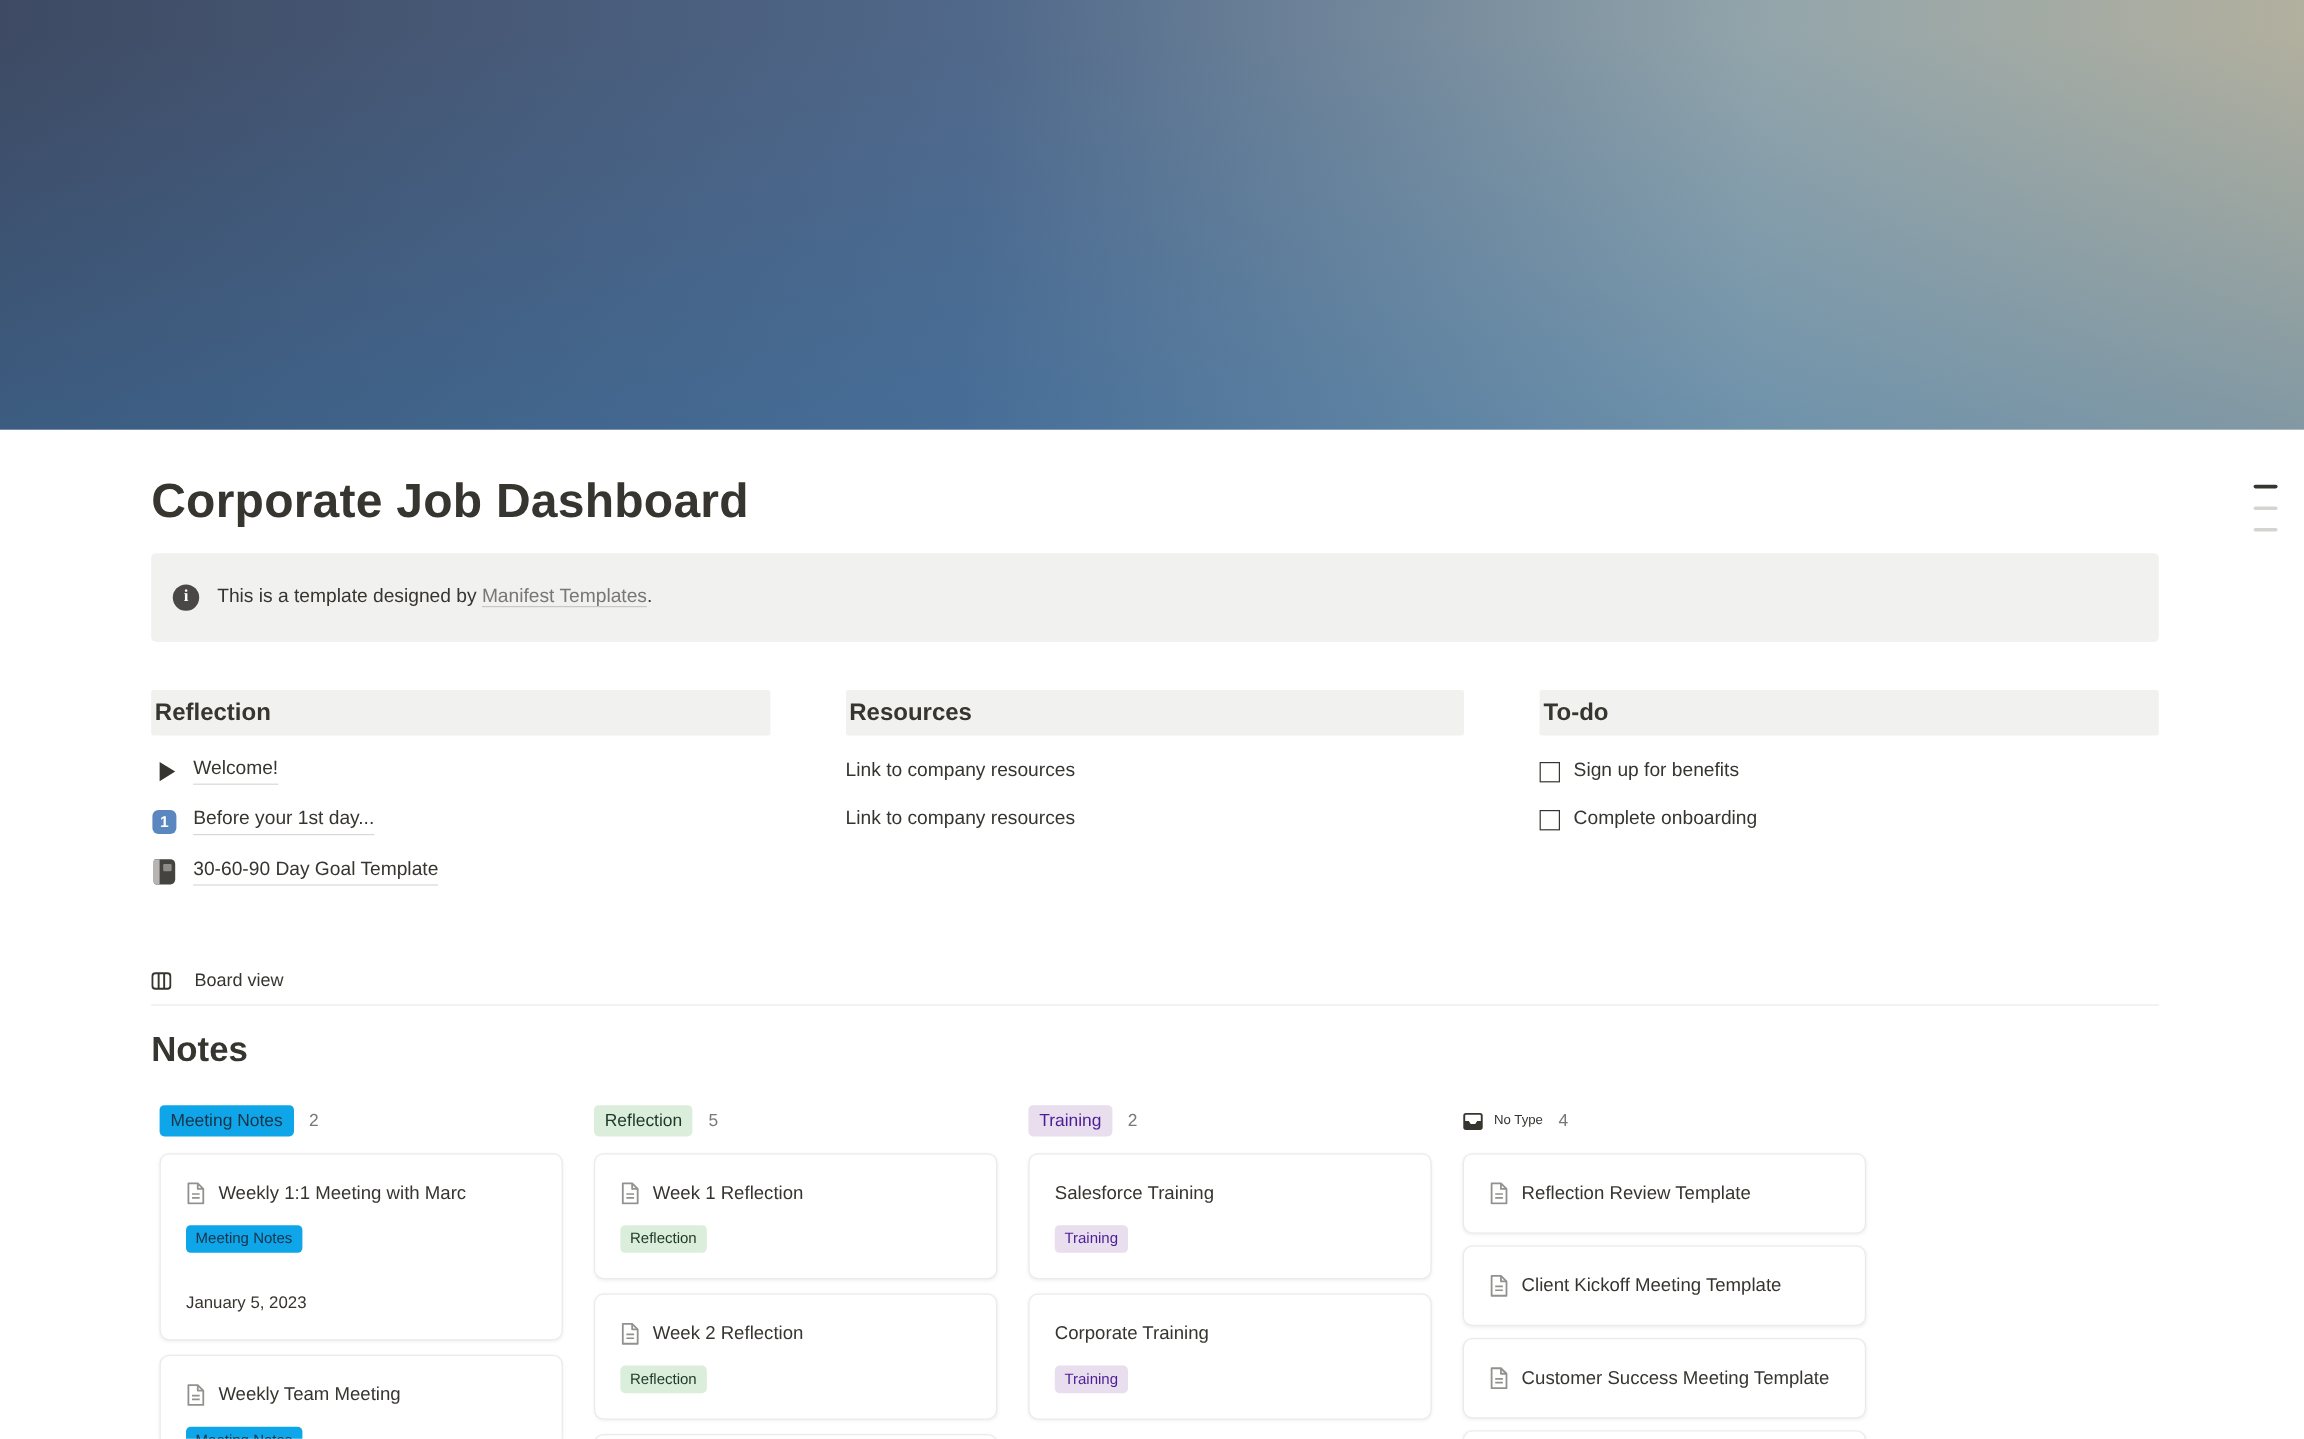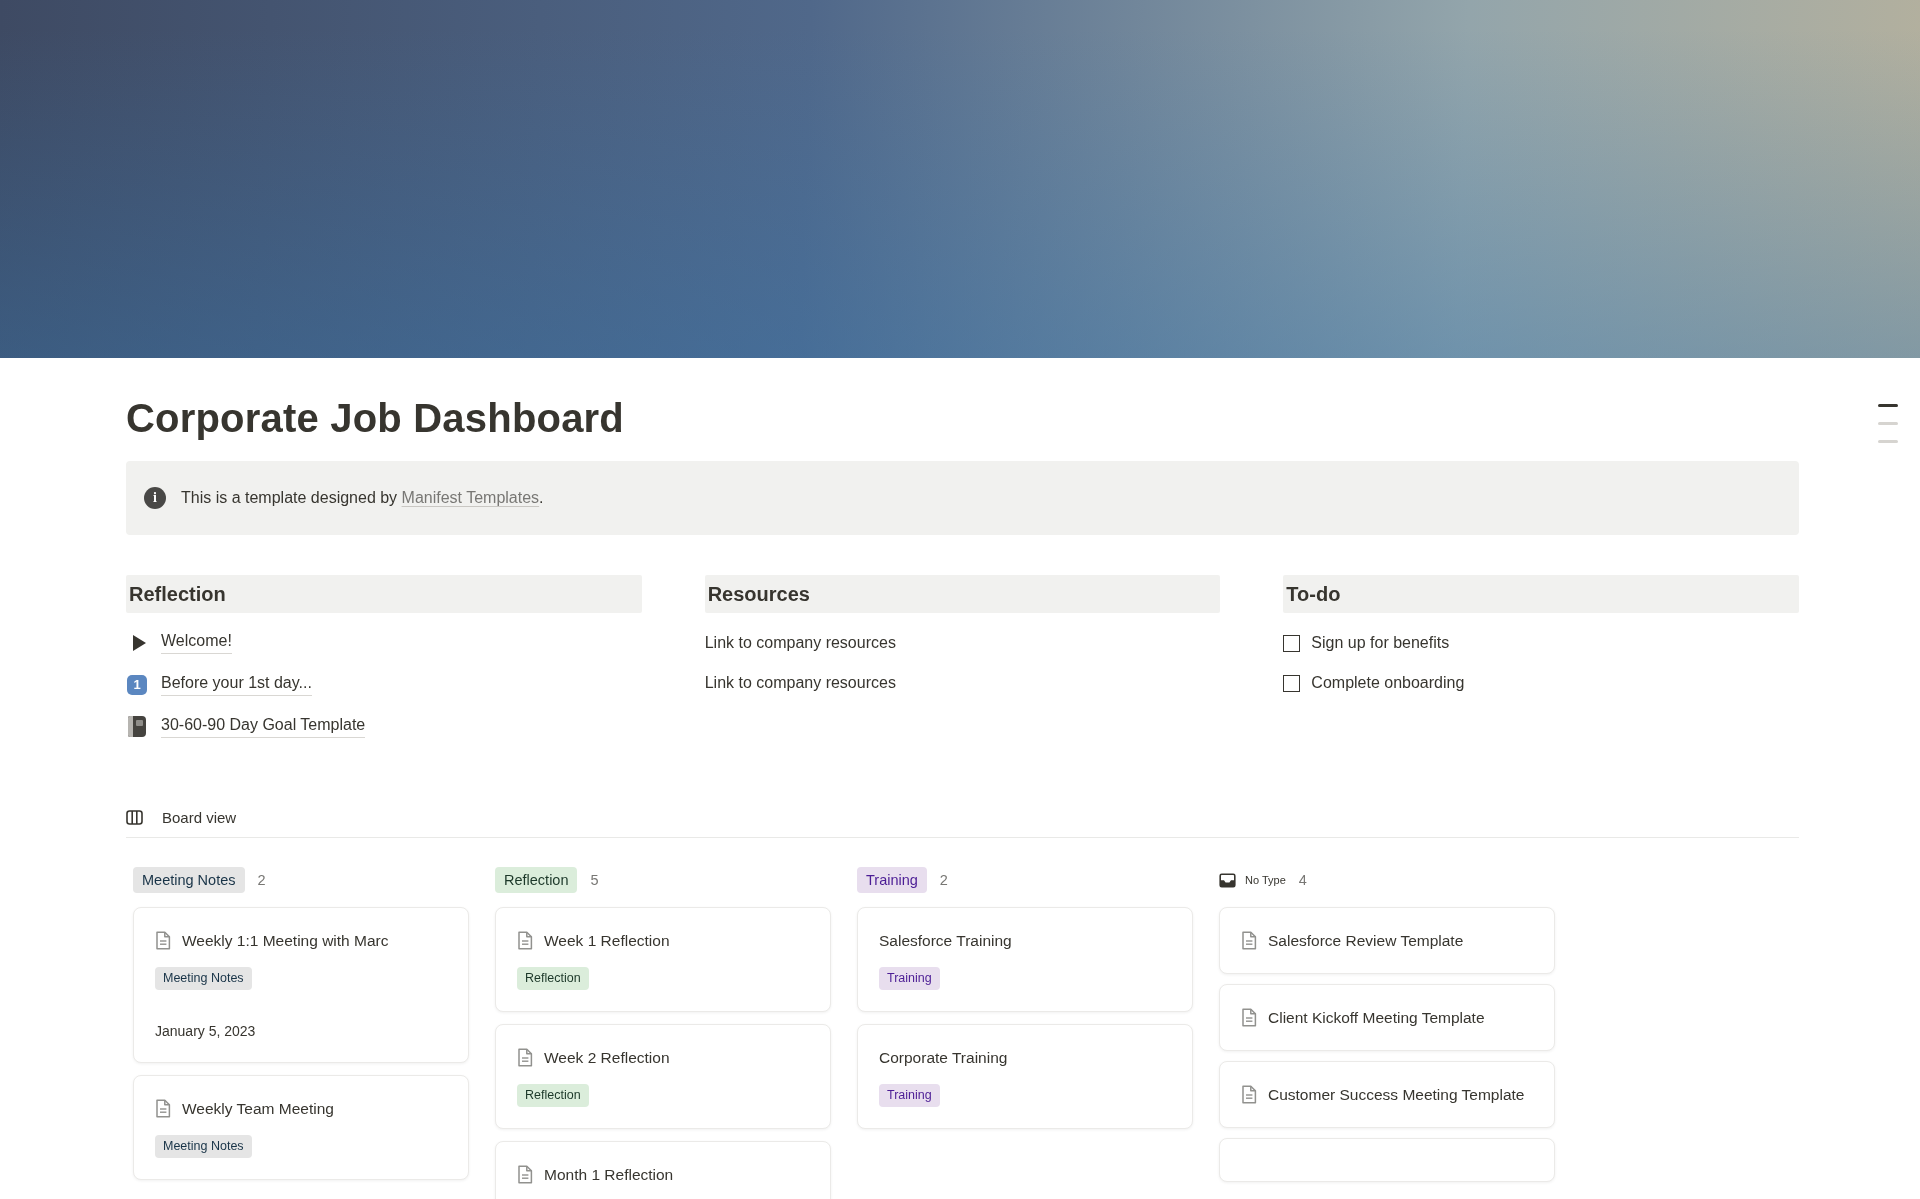--- a/index.html
+++ b/index.html
@@ -75,21 +75,21 @@
   .board-title { margin:21px 0 0 0; font-size:29px; font-weight:700; }
 
   .board { display:flex; gap:26px; margin-top:29px; margin-left:7px; }
   .bcol { width:336px; flex:0 0 auto; }
   .group-header { display:flex; align-items:center; height:26px; }
   .group-pill { display:inline-block; padding:0 9px; height:26px; line-height:26px; border-radius:4px; font-size:14.5px; font-weight:500; }
   .group-count { margin-left:13px; color:#787774; font-size:14.5px; }
   .group-name-plain { font-size:11px; font-weight:500; margin-left:9px; }
   .inbox-icon { display:flex; }
 
-  .tag-blue   { background:#e5e5e5; color:#183347; }
+  .tag-blue   { background:#0ea5e9; color:#183347; }
   .tag-green  { background:#dbeddb; color:#1c3829; }
   .tag-purple { background:#e8deee; color:#4c1d95; }
 
   .card {
     background:#fff; border:1px solid #ebeae8; border-radius:8px;
     box-shadow:0 1px 3px rgba(15,15,15,0.06); padding:21px; margin-top:12px; cursor:pointer;
   }
   .card.first { margin-top:14px; }
   .bcol-notype .card { margin-top:10px; }
   .bcol-notype .card.first { margin-top:14px; }
@@ -170,20 +170,21 @@
     <span style="display:flex;">
       <svg width="17" height="17" viewBox="0 0 17 17">
         <rect x="1" y="2" width="15" height="13" rx="2.5" fill="none" stroke="#37352f" stroke-width="1.6"></rect>
         <line x1="6.2" y1="2" x2="6.2" y2="15" stroke="#37352f" stroke-width="1.6"></line>
         <line x1="10.8" y1="2" x2="10.8" y2="15" stroke="#37352f" stroke-width="1.6"></line>
       </svg>
     </span>
     <span class="label">Board view</span>
   </div>
 
+  <h2 class="board-title">Notes</h2>
 
   <div class="board">
 
     <div class="bcol">
       <div class="group-header">
         <span class="group-pill tag-blue">Meeting Notes</span>
         <span class="group-count">2</span>
       </div>
       <div class="card first">
         <div class="card-title-row">
@@ -297,21 +298,21 @@
       <div class="card first">
         <div class="card-title-row">
           <span class="doc-icon">
             <svg width="16" height="19" viewBox="0 0 16 19">
               <path d="M2 1.2 H9.8 L14.4 5.8 V17.8 H2 Z" fill="none" stroke="#91918e" stroke-width="1.5" stroke-linejoin="round"></path>
               <path d="M9.8 1.2 V5.8 H14.4" fill="none" stroke="#91918e" stroke-width="1.5" stroke-linejoin="round"></path>
               <line x1="5" y1="10" x2="11.4" y2="10" stroke="#91918e" stroke-width="1.4"></line>
               <line x1="5" y1="13.2" x2="11.4" y2="13.2" stroke="#91918e" stroke-width="1.4"></line>
             </svg>
           </span>
-          <span class="card-title">Salesforce Review Template</span>
+          <span class="card-title">Reflection Review Template</span>
         </div>
       </div>
       <div class="card">
         <div class="card-title-row">
           <span class="doc-icon">
             <svg width="16" height="19" viewBox="0 0 16 19">
               <path d="M2 1.2 H9.8 L14.4 5.8 V17.8 H2 Z" fill="none" stroke="#91918e" stroke-width="1.5" stroke-linejoin="round"></path>
               <path d="M9.8 1.2 V5.8 H14.4" fill="none" stroke="#91918e" stroke-width="1.5" stroke-linejoin="round"></path>
               <line x1="5" y1="10" x2="11.4" y2="10" stroke="#91918e" stroke-width="1.4"></line>
               <line x1="5" y1="13.2" x2="11.4" y2="13.2" stroke="#91918e" stroke-width="1.4"></line>

